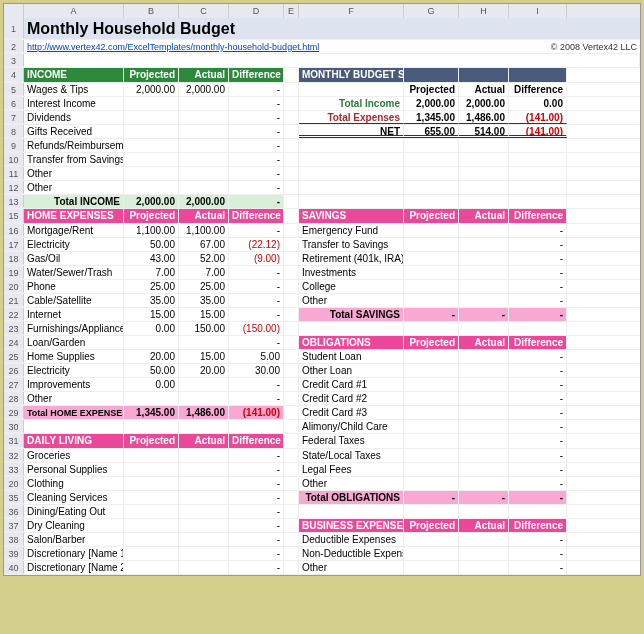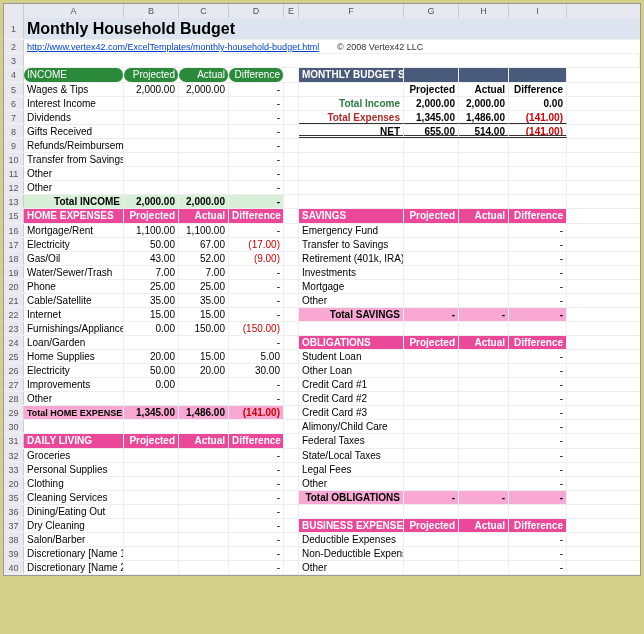--- a/index.html
+++ b/index.html
@@ -8,22 +8,22 @@
 .colhdr { display:flex; background:#e8e8f0; height:14px; font-size:9px; color:#555; }
 .colhdr div { border-right:1px solid #ccc; text-align:center; line-height:14px; }
 .rownum { width:20px; min-width:20px; background:#e8e8f0; border-right:1px solid #ccc; border-bottom:1px solid #eee; text-align:center; font-size:9px; color:#555; line-height:14px; }
 .row { display:flex; height:14px; border-bottom:1px solid #eee; }
 .row.h15 { height:15px; }
 .cell { border-right:1px solid #eee; padding:0 3px; line-height:14px; overflow:hidden; white-space:nowrap; }
 .title-row { background:#dde4f0; height:22px; }
 .title-row .cell { font-size:16px; font-weight:bold; line-height:22px; border-right:none; }
 .title-row .rownum { line-height:22px; }
 .link { color:#0044cc; text-decoration:underline; font-size:9px; }
-.copy { font-size:9px; text-align:left; color:#333; }
-.sec-green { background:#2a8a3a; color:#fff; font-weight:normal;border-radius:7px; }
+.copy { font-size:9px; text-align:right; color:#333; }
+.sec-green { background:#2a8a3a; color:#fff; font-weight:bold; }
 .sec-blue { background:#ec4899; color:#fff; font-weight:bold; }
 .sec-dark { background:#4a5a7a; color:#fff; font-weight:bold; }
 .sub-green { background:#d8f0d8; font-weight:bold; }
 .sub-blue { background:#f9a8d4; font-weight:bold; }
 .num { text-align:right; }
 .neg { color:#cc0000; }
 .bold { font-weight:bold; }
 .cA { width:100px; }
 .cB { width:55px; }
 .cC { width:50px; }
@@ -224,21 +224,21 @@
         <div class="cell cF">Emergency Fund</div>
         <div class="cell cG num"></div>
         <div class="cell cH num"></div>
         <div class="cell cI num">-</div>
       </div>
 <div class="row">
         <div class="rownum">17</div>
         <div class="cell cA">Electricity</div>
         <div class="cell cB num">50.00</div>
         <div class="cell cC num">67.00</div>
-        <div class="cell cD num neg">(17.00)</div>
+        <div class="cell cD num neg">(22.12)</div>
         <div class="cell cE"></div>
         <div class="cell cF">Transfer to Savings</div>
         <div class="cell cG num"></div>
         <div class="cell cH num"></div>
         <div class="cell cI num">-</div>
       </div>
 <div class="row">
         <div class="rownum">18</div>
         <div class="cell cA">Gas/Oil</div>
         <div class="cell cB num">43.00</div>
@@ -262,21 +262,21 @@
         <div class="cell cH num"></div>
         <div class="cell cI num">-</div>
       </div>
 <div class="row">
         <div class="rownum">20</div>
         <div class="cell cA">Phone</div>
         <div class="cell cB num">25.00</div>
         <div class="cell cC num">25.00</div>
         <div class="cell cD num">-</div>
         <div class="cell cE"></div>
-        <div class="cell cF">Mortgage</div>
+        <div class="cell cF">College</div>
         <div class="cell cG num"></div>
         <div class="cell cH num"></div>
         <div class="cell cI num">-</div>
       </div>
 <div class="row">
         <div class="rownum">21</div>
         <div class="cell cA">Cable/Satellite</div>
         <div class="cell cB num">35.00</div>
         <div class="cell cC num">35.00</div>
         <div class="cell cD num">-</div>

